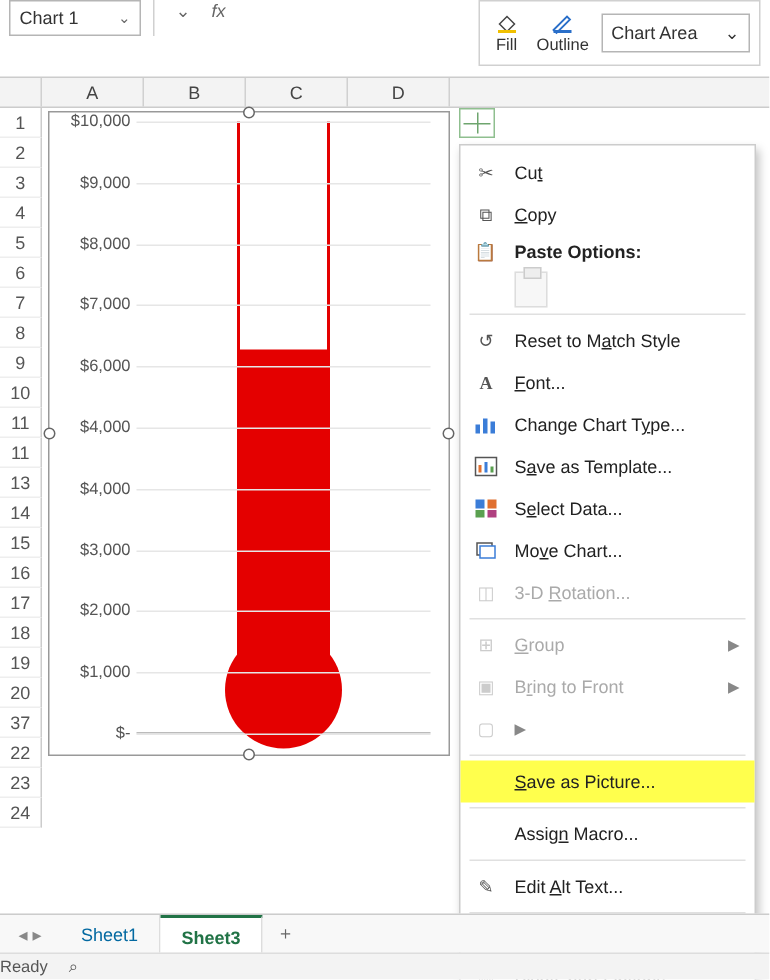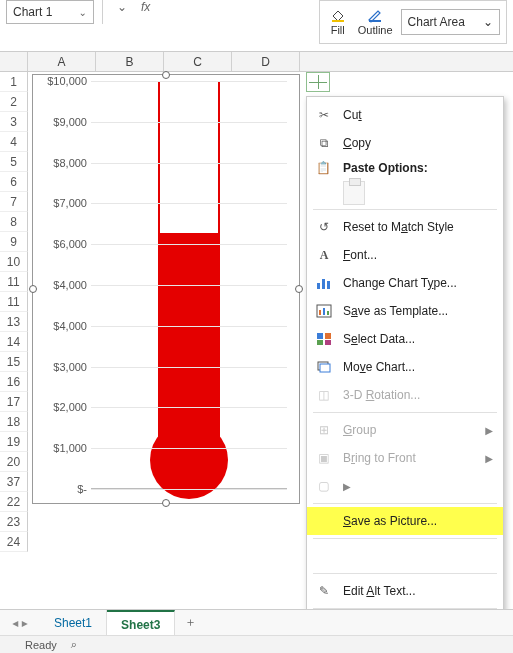--- a/index.html
+++ b/index.html
@@ -68,21 +68,21 @@
 .u { text-decoration: underline; }
 
 
 .tabs { position: absolute; left: 0; right: 0; bottom: 18px; height: 26px; display: flex; align-items: center; border-top: 1px solid #ccc; background: #f8f8f8; }
 .tabs .navarr { width: 40px; text-align: center; color: #888; }
 .tabs .tab { padding: 0 14px; height: 26px; line-height: 26px; border-right: 1px solid #ddd; font-size: 12px; color: #0369a1; }
 .tabs .tab.active { background: #fff; border-top: 2px solid #217346; font-weight: 700; color: #217346; border-bottom: 1px solid #fff; margin-bottom: -1px; }
 .tabs .add { width: 30px; text-align: center; color: #666; }
 
 
-.status { position: absolute; left: 0; right: 0; bottom: 0; height: 18px; background: #f3f3f3; border-top: 1px solid #ddd; display: flex; align-items: center; font-size: 11px; color: #555; padding: 0 25px; gap: 14px; }
+.status { position: absolute; left: 0; right: 0; bottom: 0; height: 18px; background: #f3f3f3; border-top: 1px solid #ddd; display: flex; align-items: center; font-size: 11px; color: #555; padding: 0 0; gap: 14px; }
 .status .acc { display: flex; align-items: center; gap: 4px; }
 </style>
 </head>
 <body>
 
 <div class="toolbar">
   <div class="namebox">
     <span>Chart 1</span>
     <span class="chev">⌄</span>
   </div>
@@ -284,20 +284,21 @@
       <span class="arr">▶</span>
     </div>
     <div class="sep"></div>
     <div class="item hl">
       <span class="mic"></span>
       <span class="lbl"><span class="u">S</span>ave as Picture...</span>
     </div>
     <div class="sep"></div>
     <div class="item">
       <span class="mic"></span>
+      <span class="lbl">Assig<span class="u">n</span> Macro...</span>
     </div>
     <div class="sep"></div>
     <div class="item">
       <span class="mic">✎</span>
       <span class="lbl">Edit <span class="u">A</span>lt Text...</span>
     </div>
     <div class="sep"></div>
     <div class="item">
       <span class="mic">◧</span>
       <span class="lbl"><span class="u">F</span>ormat Chart Area...</span>

